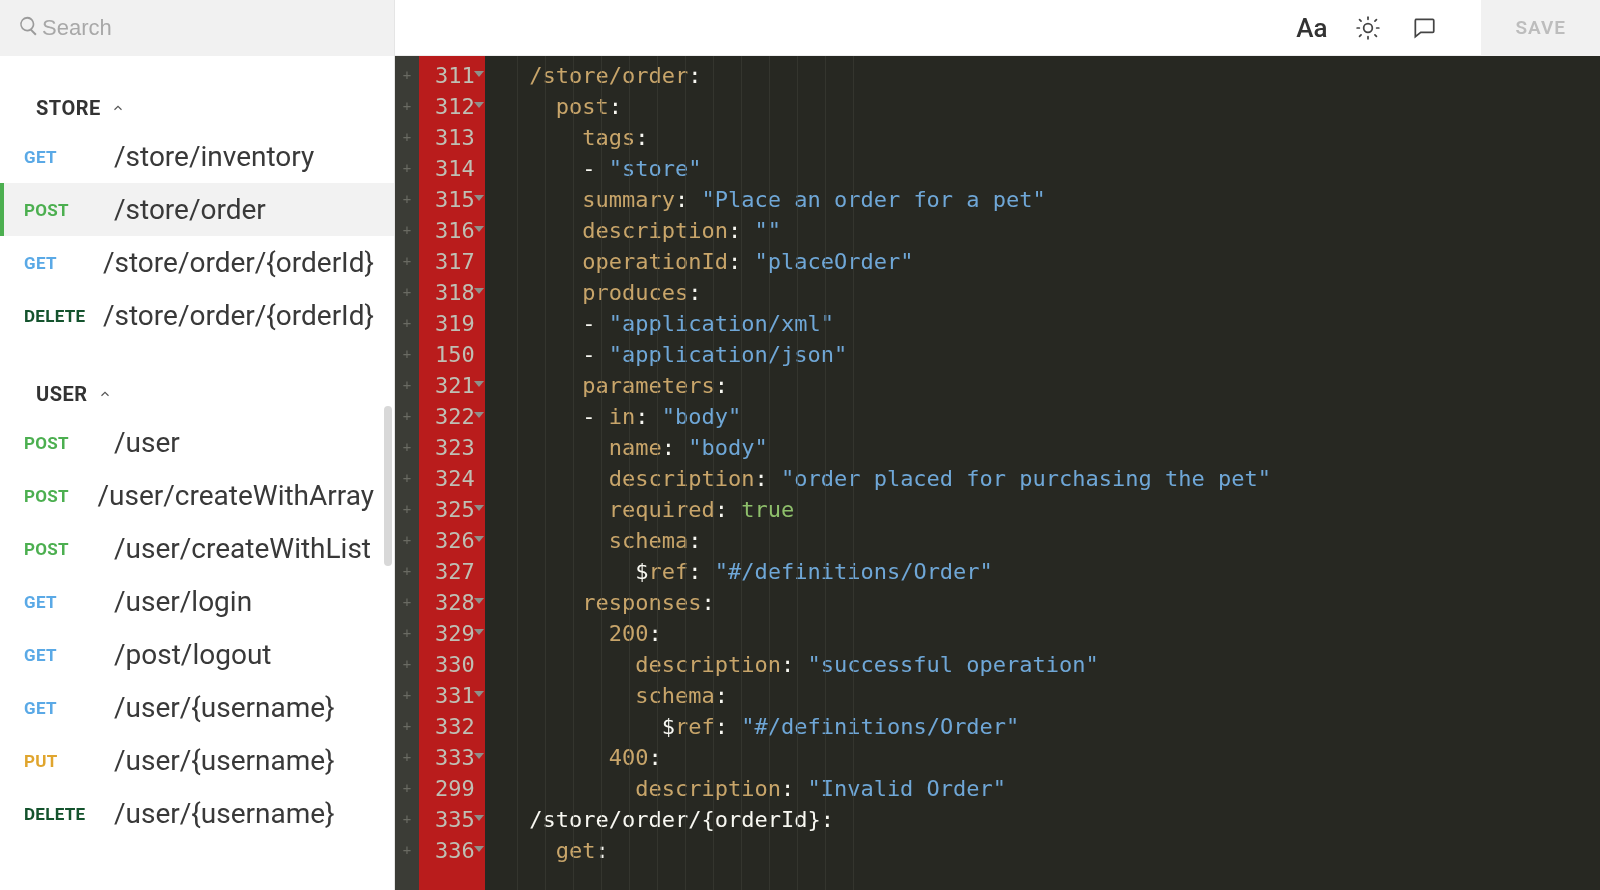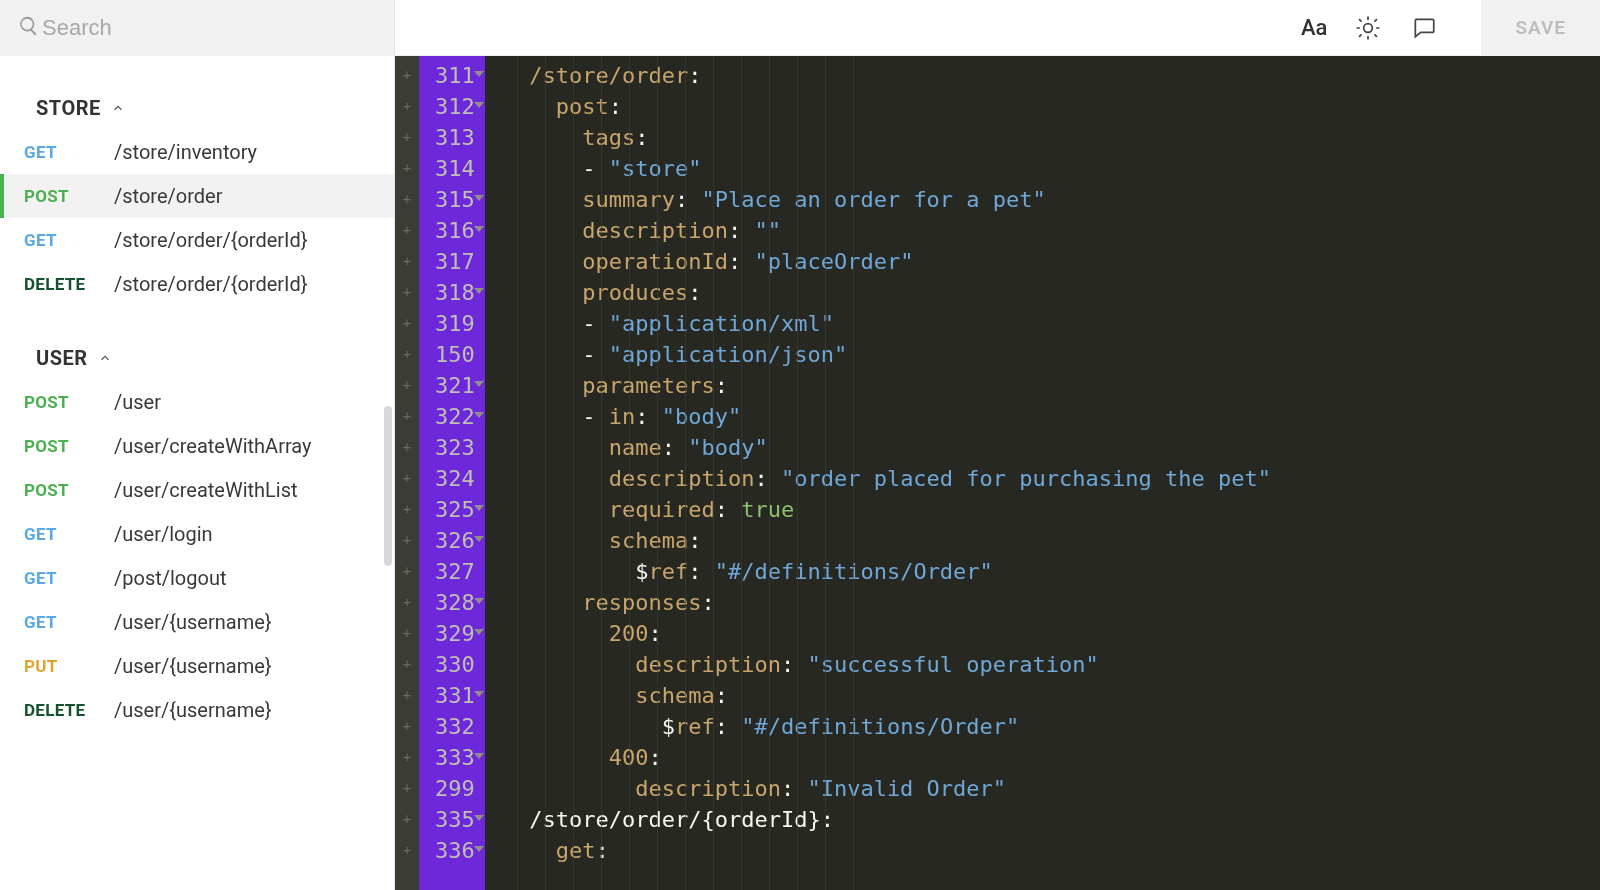--- a/index.html
+++ b/index.html
@@ -94,21 +94,21 @@
     width: 90px;
     font-weight: 700;
     font-size: 17px;
     letter-spacing: 0.3px;
   }
   .method.get    { color: #5aa9e6; }
   .method.post   { color: #4caf50; }
   .method.put    { color: #e0a52e; }
   .method.delete { color: #14532d; }
   .endpoint-path {
-    font-size: 20px;
+    font-size: 28px;
     color: #393939;
   }
   .section-gap { height: 28px; }
 
   
   .right {
     flex: 1;
     display: flex;
     flex-direction: column;
     min-width: 0;
@@ -125,21 +125,21 @@
   }
   .tb-icon {
     width: 30px; height: 30px;
     display: inline-flex;
     align-items: center;
     justify-content: center;
     cursor: pointer;
     color: #444;
   }
   .tb-icon svg { width: 26px; height: 26px; stroke: #444; fill: none; stroke-width: 1.6; }
-  .tb-text-icon { font-size: 22px; font-weight: 500; color: #333; cursor: pointer; text-align: right; }
+  .tb-text-icon { font-size: 26px; font-weight: 500; color: #333; cursor: pointer; text-align: right; }
   .save-btn {
     background: #f1f1f1;
     color: #bdbdbd;
     font-weight: 600;
     font-size: 19px;
     letter-spacing: 1px;
     padding: 0 34px;
     height: 56px;
     display: inline-flex;
     align-items: center;
@@ -164,21 +164,21 @@
     padding-top: 4px;
   }
   .plus-gutter .pg {
     height: 31px;
     color: #6a6b63;
     font-size: 14px;
     text-align: center;
     user-select: none;
   }
   .line-gutter {
-    background: #6d28d9;
+    background: #b91c1c;
     padding: 4px 10px 0 16px;
     text-align: right;
   }
   .line-gutter .ln {
     height: 31px;
     color: #bfbfb4;
     position: relative;
   }
   .line-gutter .ln .fold {
     position: absolute;

